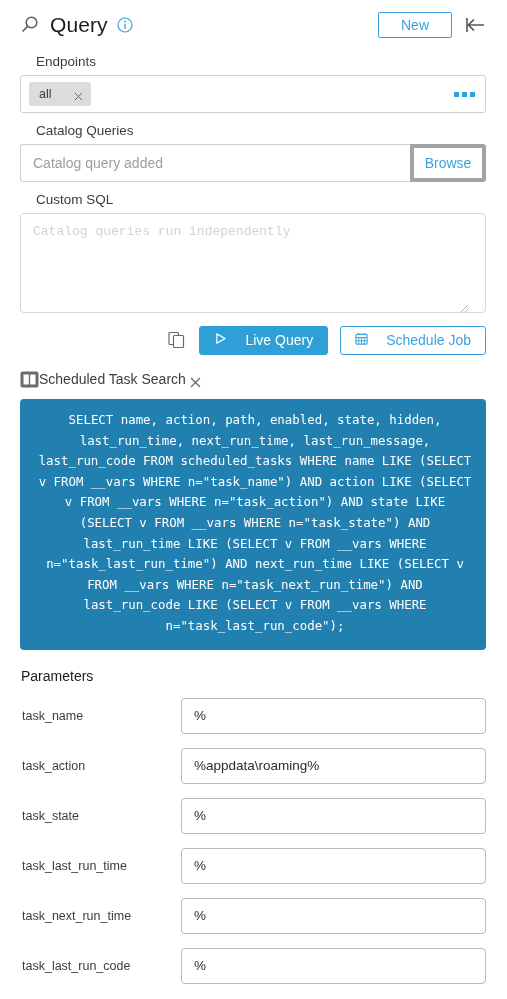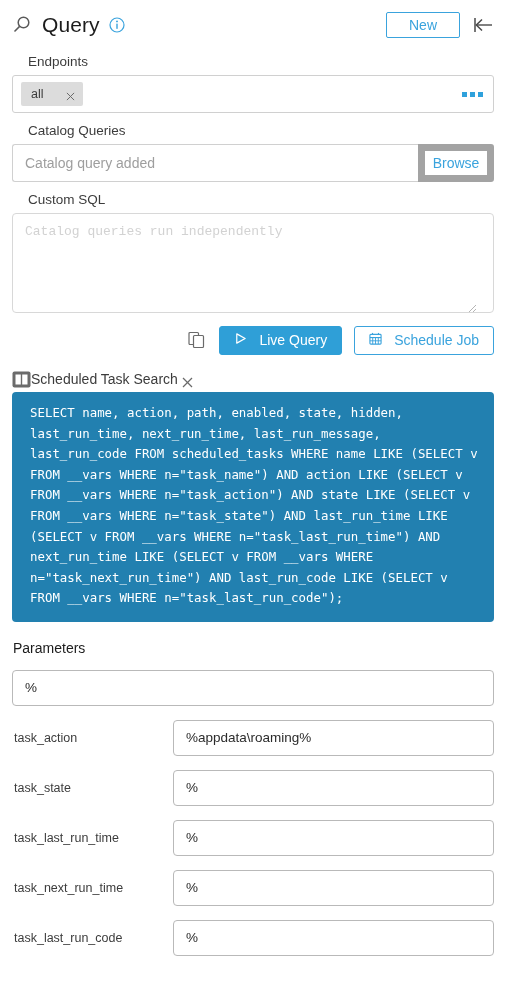--- a/index.html
+++ b/index.html
@@ -4,21 +4,21 @@
 <style>
   * { box-sizing: border-box; }
   html, body {
     margin: 0; padding: 0;
     width: 507px; height: 999px;
     background: #ffffff;
     font-family: "Liberation Sans", sans-serif;
     color: #2b2b2b;
     overflow: hidden;
   }
-  .page { width: 506px; height: 999px; position: relative; padding: 0 12px; }
+  .page { width: 506px; height: 999px; position: relative; padding: 0 20px; }
 
   
   .header {
     display: flex; align-items: center;
     height: 44px; padding-top: 6px;
   }
   .search-icon { width: 20px; height: 20px; flex: 0 0 20px; margin-right: 10px; }
   .page-title {
     font-size: 21px; font-weight: 400; color: #1c1c1c;
     letter-spacing: .1px; white-space: nowrap;
@@ -65,21 +65,21 @@
     display: flex; height: 38px; align-items: stretch;
   }
   .catalog-input {
     flex: 1 1 auto; border: 1px solid #d0d0d0; border-right: none;
     border-radius: 3px 0 0 3px; background: #fff;
     font-family: inherit; font-size: 14px; color: #2b2b2b;
     padding: 0 12px; outline: none; min-width: 0;
   }
   .catalog-input::placeholder { color: #9e9e9e; }
   .browse-button {
-    flex: 0 0 76px; border: 7px solid #a3a3a3; background: #fff;
+    flex: 0 0 76px; border: 4px solid #a3a3a3; background: #fff;
     color: #3aa3dd; font-size: 14px; font-family: inherit;
     border-radius: 0 3px 3px 0; cursor: pointer;
   }
 
   
   .sql-textarea {
     width: 100%; height: 100px; resize: none;
     border: 1px solid #d8d8d8; border-radius: 4px; background: #fff;
     font-family: "Liberation Mono", monospace; font-size: 13px;
     color: #2b2b2b; padding: 10px 12px; outline: none; display: block;
@@ -92,42 +92,42 @@
   .textarea-wrap { position: relative; }
 
   
   .action-row {
     display: flex; align-items: center; justify-content: flex-end;
     gap: 12px; margin-top: 12px; height: 30px;
   }
   .copy-icon { width: 17px; height: 18px; cursor: pointer; margin-right: 2px; }
   .btn {
     height: 29px; border-radius: 3px; font-size: 14px; font-family: inherit;
-    display: inline-flex; align-items: center; gap: 12px;
+    display: inline-flex; align-items: center; gap: 18px;
     padding: 0 14px; cursor: pointer; white-space: nowrap;
   }
   .btn-primary { background: #2f9fd7; border: 1px solid #2f9fd7; color: #fff; }
   .btn-outline { background: #fff; border: 1px solid #3aa3dd; color: #3aa3dd; }
 
   
   .tab-row {
     display: flex; align-items: center; 
     margin-top: 12px; height: 24px;
   }
   .tab-icon { width: 19px; height: 17px; flex: 0 0 19px; }
   .tab-label { font-size: 14px; color: #3c3c3c; }
   .tab-close { width: 11px; height: 11px; margin-left: 4px; cursor: pointer; }
 
   
   .sql-block {
-    margin-top: 1px; background: #2280b0; border-radius: 4px;
+    margin-top: 8px; background: #2280b0; border-radius: 4px;
     color: #ffffff; padding: 11px 14px 13px 18px;
     font-family: "DejaVu Sans Mono", monospace;
     font-size: 12.4px; line-height: 20.6px;
-    white-space: pre-wrap; word-break: break-word;
+    white-space: pre-wrap; word-break: break-word; text-align: center;
   }
 
   
   .param-row {
     display: flex; align-items: center; margin-bottom: 14px;
   }
   .param-label {
     flex: 0 0 161px; font-size: 12.5px; color: #3c3c3c;
     padding-left: 2px;
   }
@@ -252,20 +252,21 @@
         <line x1="10" y1="1" x2="1" y2="10" stroke="#6a6a6a" stroke-width="1.2"></line>
       </svg>
     </span>
   </div>
 
   <div class="sql-block">SELECT name, action, path, enabled, state, hidden, last_run_time, next_run_time, last_run_message, last_run_code FROM scheduled_tasks WHERE name LIKE (SELECT v FROM __vars WHERE n="task_name") AND action LIKE (SELECT v FROM __vars WHERE n="task_action") AND state LIKE (SELECT v FROM __vars WHERE n="task_state") AND last_run_time LIKE (SELECT v FROM __vars WHERE n="task_last_run_time") AND next_run_time LIKE (SELECT v FROM __vars WHERE n="task_next_run_time") AND last_run_code LIKE (SELECT v FROM __vars WHERE n="task_last_run_code");</div>
 
   <div class="section-label">Parameters</div>
 
   <div class="param-row">
+    <span class="param-label">task_name</span>
     <input class="param-input" type="text" value="%" style="">
   </div>
   <div class="param-row">
     <span class="param-label">task_action</span>
     <input class="param-input" type="text" value="%appdata\roaming%" style="">
   </div>
   <div class="param-row">
     <span class="param-label">task_state</span>
     <input class="param-input" type="text" value="%" style="">
   </div>

